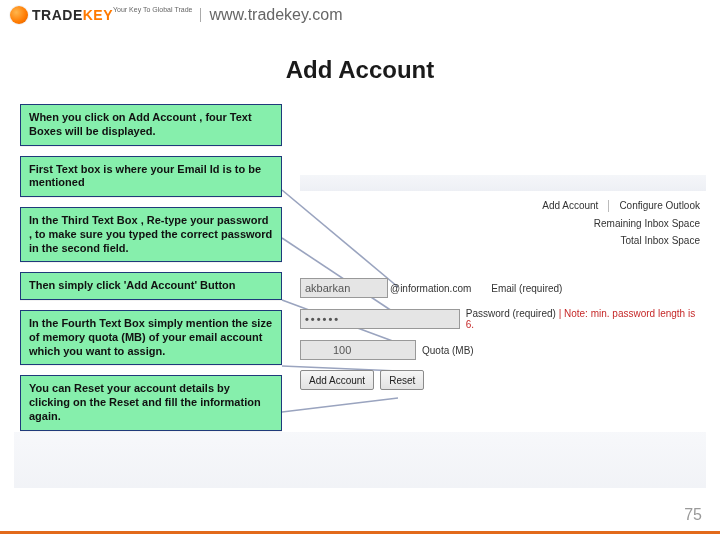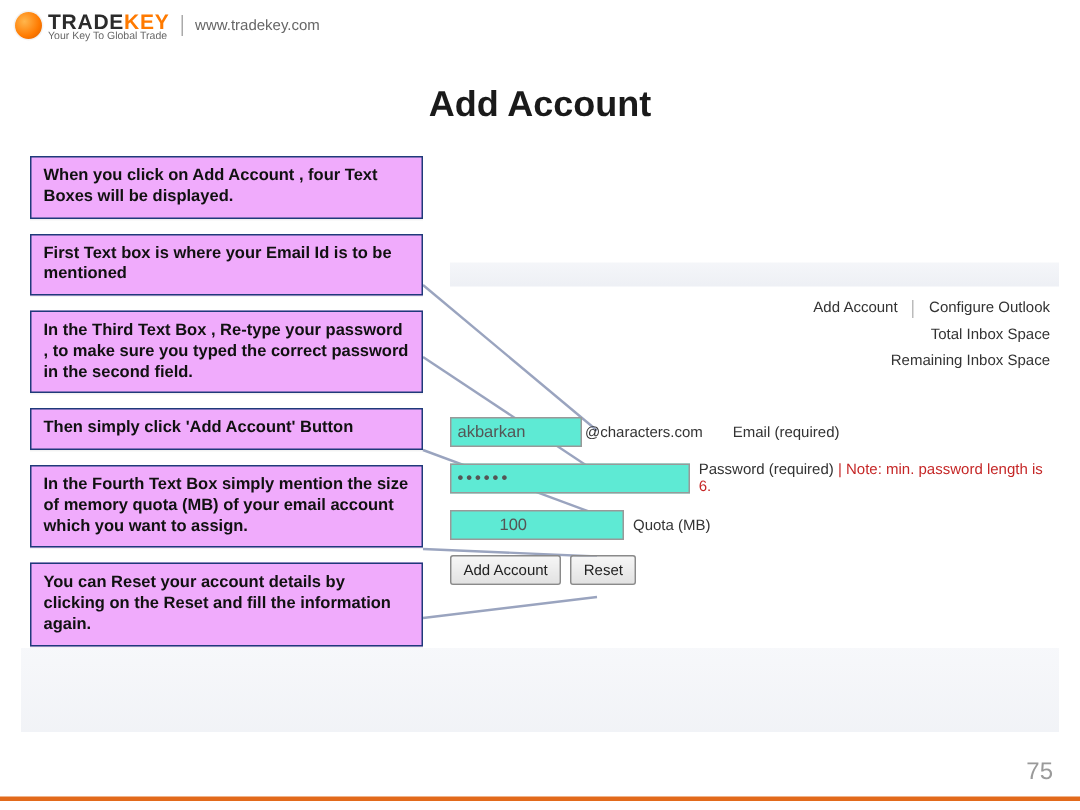--- a/index.html
+++ b/index.html
@@ -23,40 +23,39 @@
   .logo-mark {
     width: 18px;
     height: 18px;
     border-radius: 50%;
     background: radial-gradient(circle at 35% 35%, #ffb64d 0%, #ff7a00 60%, #d65a00 100%);
     box-shadow: 0 0 0 1px rgba(0,0,0,0.05);
   }
   .logo-text {
     margin-left: 4px;
     display: flex;
-    flex-direction: column;
   }
   .logo-brand {
     font-weight: 800;
     font-size: 14px;
     letter-spacing: 0.5px;
     color: #2b2b2b;
   }
   .logo-trade { color: #2b2b2b; }
   .logo-key { color: #ff7a00; }
   .logo-tag {
     font-size: 7px;
     color: #666;
     margin-top: -1px;
   }
   .logo-url {
     margin-left: 8px;
     padding-left: 8px;
     border-left: 1px solid #aaa;
-    font-size: 10px;
+    font-size: 16px;
     color: #666;
     align-self: center;
     height: 14px;
     display: flex;
     align-items: center;
   }
 
   .title {
     position: absolute;
     top: 56px;
@@ -68,21 +67,21 @@
     color: #1a1a1a;
   }
 
   .step-col {
     position: absolute;
     left: 20px;
     top: 104px;
     width: 262px;
   }
   .step {
-    background: #f0abfc;
+    background: #86efac;
     border: 1px solid #1f3a7a;
     padding: 6px 8px;
     font-size: 11px;
     line-height: 1.25;
     color: #111;
     margin-bottom: 10px;
     box-shadow: 0 1px 0 rgba(0,0,0,0.05);
   }
   .step b { font-weight: 700; }
 
@@ -120,21 +119,21 @@
     top: 108px;
   }
   .form-row {
     display: flex;
     align-items: center;
     margin-bottom: 10px;
   }
   .fake-input {
     height: 18px;
     border: 1px solid #999;
-    background: #5eead4;
+    background: #e5e5e5;
     font-size: 11px;
     color: #555;
     padding: 0 4px;
     display: flex;
     align-items: center;
     overflow: hidden;
   }
   .fake-input.small { width: 78px; padding-left: 32px; }
   .fake-input.pwd { width: 150px; letter-spacing: 2px; font-weight: 700; }
   .fake-input.email { width: 78px; }
@@ -251,31 +250,31 @@
 </div>
 
 <div class="preview-pane">
   <div class="pane-tabs">
     <div class="row">
       <span>Add Account</span>
       <span class="divider"></span>
       <span>Configure Outlook</span>
     </div>
     <div class="row">
+      <span>Remaining Inbox Space</span>
+    </div>
+    <div class="row">
       <span>Total Inbox Space</span>
-    </div>
-    <div class="row">
-      <span>Remaining Inbox Space</span>
     </div>
   </div>
 
   <div class="pane-body">
     <div class="form-row">
       <div class="fake-input email">akbarkan</div>
-      <span class="email-domain">@characters.com</span>
+      <span class="email-domain">@information.com</span>
       <span class="form-label" style="margin-left:20px">Email (required)</span>
     </div>
     <div class="form-row">
       <div class="fake-input pwd">••••••</div>
       <span class="form-label">
         <span>Password (required) </span><span class="hint">| Note: min. password length is 6.</span>
       </span>
     </div>
     <div class="form-row">
       <div class="fake-input small">100</div>

